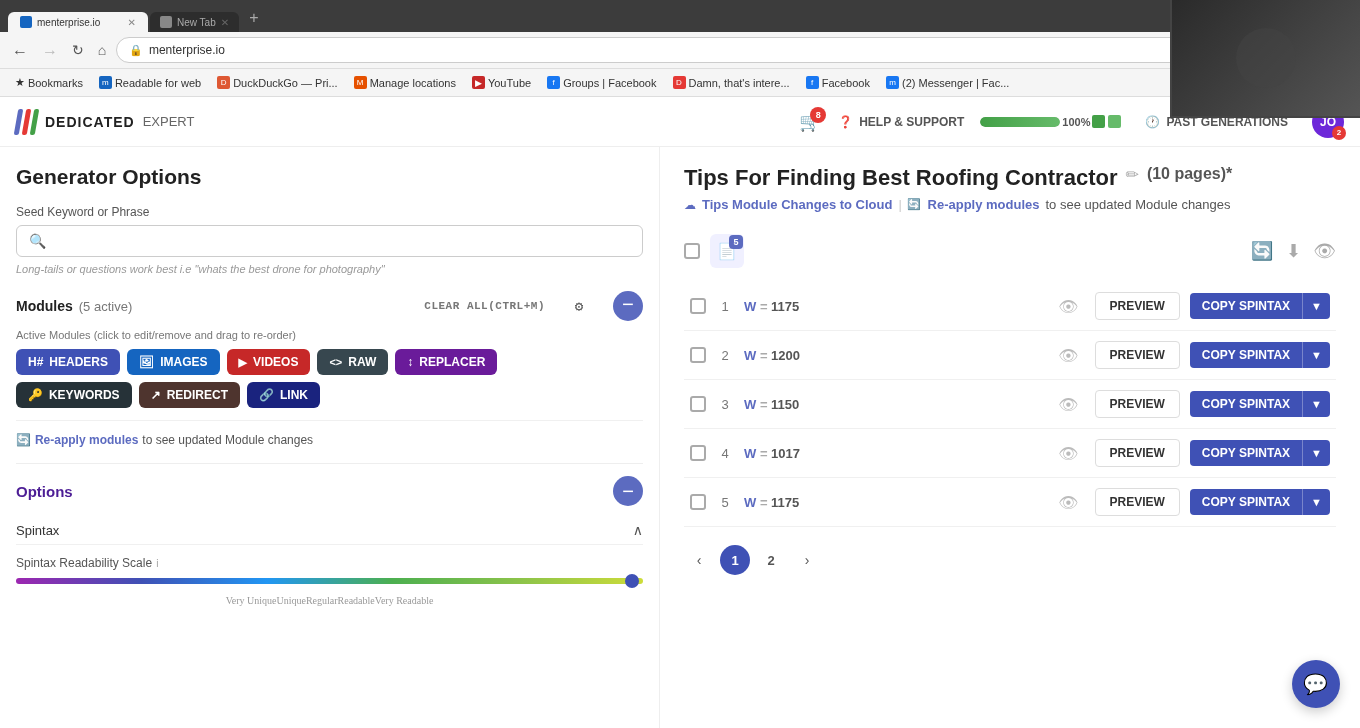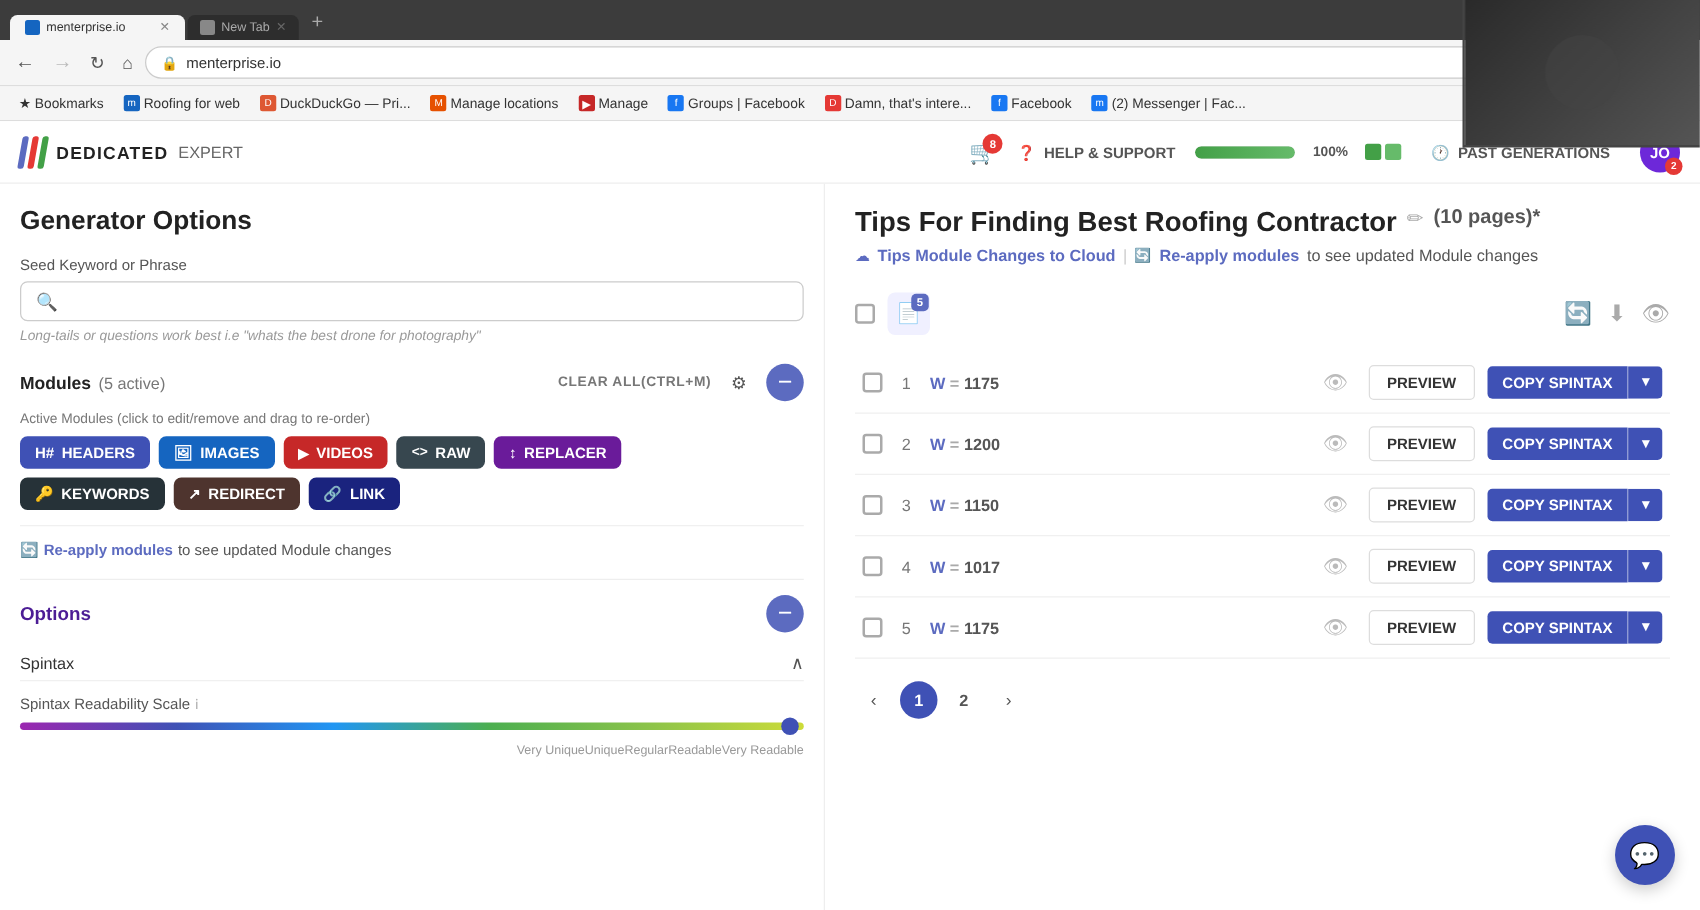--- a/index.html
+++ b/index.html
@@ -45,33 +45,33 @@
   <div style="font-size:16px;color:#555;cursor:pointer;padding:2px 4px;">⋮</div>
 </div>
 
 <div style="background:#f5f5f5;padding:3px 8px;display:flex;align-items:center;gap:2px;border-bottom:1px solid #ddd;height:28px;overflow:hidden;">
   <div style="display:flex;align-items:center;gap:3px;padding:2px 7px;border-radius:4px;cursor:pointer;font-size:11px;color:#333;white-space:nowrap;">
     <span>★</span>
       <span>Bookmarks</span>
   </div>
   <div style="display:flex;align-items:center;gap:3px;padding:2px 7px;border-radius:4px;cursor:pointer;font-size:11px;color:#333;white-space:nowrap;">
     <span style="width:13px;height:13px;background:#1565c0;border-radius:2px;display:inline-flex;align-items:center;justify-content:center;color:white;font-size:8px;">m</span>
-    <span>Roofing for web</span>
+    <span>Readable for web</span>
   </div>
   <div style="display:flex;align-items:center;gap:3px;padding:2px 7px;border-radius:4px;cursor:pointer;font-size:11px;color:#333;white-space:nowrap;">
     <span style="width:13px;height:13px;background:#de5833;border-radius:2px;display:inline-flex;align-items:center;justify-content:center;color:white;font-size:8px;">D</span>
     <span>DuckDuckGo — Pri...</span>
   </div>
   <div style="display:flex;align-items:center;gap:3px;padding:2px 7px;border-radius:4px;cursor:pointer;font-size:11px;color:#333;white-space:nowrap;">
     <span style="width:13px;height:13px;background:#e65100;border-radius:2px;display:inline-flex;align-items:center;justify-content:center;color:white;font-size:8px;">M</span>
     <span>Manage locations</span>
   </div>
   <div style="display:flex;align-items:center;gap:3px;padding:2px 7px;border-radius:4px;cursor:pointer;font-size:11px;color:#333;white-space:nowrap;">
     <span style="width:13px;height:13px;background:#c62828;border-radius:2px;display:inline-flex;align-items:center;justify-content:center;color:white;font-size:9px;">▶</span>
-    <span>Manage</span>
+    <span>YouTube</span>
   </div>
   <div style="display:flex;align-items:center;gap:3px;padding:2px 7px;border-radius:4px;cursor:pointer;font-size:11px;color:#333;white-space:nowrap;">
     <span style="width:13px;height:13px;background:#1877f2;border-radius:2px;display:inline-flex;align-items:center;justify-content:center;color:white;font-size:8px;">f</span>
     <span>Groups | Facebook</span>
   </div>
   <div style="display:flex;align-items:center;gap:3px;padding:2px 7px;border-radius:4px;cursor:pointer;font-size:11px;color:#333;white-space:nowrap;">
     <span style="width:13px;height:13px;background:#e53935;border-radius:2px;display:inline-flex;align-items:center;justify-content:center;color:white;font-size:8px;">D</span>
     <span>Damn, that's intere...</span>
   </div>
   <div style="display:flex;align-items:center;gap:3px;padding:2px 7px;border-radius:4px;cursor:pointer;font-size:11px;color:#333;white-space:nowrap;">
@@ -106,21 +106,21 @@
         <div style="position:absolute;top:-4px;right:-4px;background:#e53935;color:white;border-radius:50%;width:16px;height:16px;font-size:9px;display:flex;align-items:center;justify-content:center;font-weight:bold;">
           <span>8</span>
         </div>
       </div>
 
       <div style="display:flex;align-items:center;gap:6px;font-size:12px;color:#555;cursor:pointer;font-weight:600;">
         <span>❓</span>
         <span>HELP &amp; SUPPORT</span>
       </div>
 
-      <div style="display:flex;align-items:center;gap:14px;">
+      <div style="display:flex;align-items:center;gap:2px;">
         <div style="width:80px;height:10px;background:#ddd;border-radius:5px;overflow:hidden;">
           <div style="height:100%;width:100%;background:linear-gradient(90deg,#43a047,#66bb6a);border-radius:5px;"></div>
         </div>
         <span style="font-size:11px;color:#555;font-weight:600;">100%</span>
         <div style="display:flex;gap:3px;">
           <div style="width:13px;height:13px;background:#43a047;border-radius:2px;"></div>
           <div style="width:13px;height:13px;background:#66bb6a;border-radius:2px;"></div>
         </div>
       </div>
 
@@ -150,21 +150,21 @@
         <span style="color:#aaa;font-size:14px;">🔍</span>
       </div>
 
       <div style="font-size:11px;color:#999;margin-top:6px;margin-bottom:16px;font-style:italic;">Long-tails or questions work best i.e "whats the best drone for photography"</div>
 
       <div style="display:flex;align-items:center;justify-content:space-between;margin-bottom:8px;">
         <div style="display:flex;align-items:center;gap:6px;">
           <span style="font-size:14px;font-weight:800;color:#222;">Modules</span>
           <span style="font-size:13px;color:#777;">(5 active)</span>
         </div>
-        <div style="display:flex;align-items:center;gap:8px;">
+        <div style="display:flex;align-items:center;gap:20px;font-family:Liberation Mono, monospace;">
           <span style="font-size:11px;color:#777;cursor:pointer;font-weight:600;letter-spacing:0.5px;">CLEAR ALL(CTRL+M)</span>
           <div style="width:28px;height:28px;display:flex;align-items:center;justify-content:center;border-radius:4px;cursor:pointer;color:#555;font-size:14px;">⚙</div>
           <div style="width:30px;height:30px;background:#5c6bc0;border-radius:50%;display:flex;align-items:center;justify-content:center;color:white;font-size:20px;cursor:pointer;line-height:1;">−</div>
         </div>
       </div>
 
       <div style="font-size:11px;color:#777;margin-bottom:8px;">Active Modules (click to edit/remove and drag to re-order)</div>
 
       <div style="display:flex;flex-wrap:wrap;gap:7px;margin-bottom:7px;">
         <button style="display:flex;align-items:center;gap:6px;padding:6px 12px;border-radius:6px;font-size:12px;font-weight:700;cursor:pointer;border:none;color:white;background:#3f51b5;">
@@ -222,21 +222,21 @@
 
         <div style="display:flex;align-items:center;gap:4px;font-size:12px;color:#555;margin-top:10px;margin-bottom:8px;">
           <span>Spintax Readability Scale</span>
           <span style="color:#aaa;font-size:11px;cursor:pointer;">ℹ</span>
         </div>
 
         <div style="position:relative;padding-bottom:22px;margin-bottom:4px;">
           <div style="width:100%;height:6px;background:linear-gradient(90deg,#9c27b0 0%,#3f51b5 20%,#2196f3 40%,#4caf50 60%,#8bc34a 80%,#cddc39 100%);border-radius:3px;position:relative;cursor:pointer;">
             <div style="position:absolute;width:14px;height:14px;background:#3f51b5;border-radius:50%;top:-4px;right:4px;cursor:pointer;"></div>
           </div>
-          <div style="display:flex;justify-content:flex-end;position:absolute;bottom:0;width:100%;">
+          <div style="display:flex;justify-content:center;position:absolute;bottom:0;width:100%;font-family:Liberation Serif, serif;">
             <span style="font-size:10px;color:#999;">Very Unique</span>
             <span style="font-size:10px;color:#999;">Unique</span>
             <span style="font-size:10px;color:#999;">Regular</span>
             <span style="font-size:10px;color:#999;">Readable</span>
             <span style="font-size:10px;color:#999;">Very Readable</span>
           </div>
         </div>
       </div>
 
     </div>

